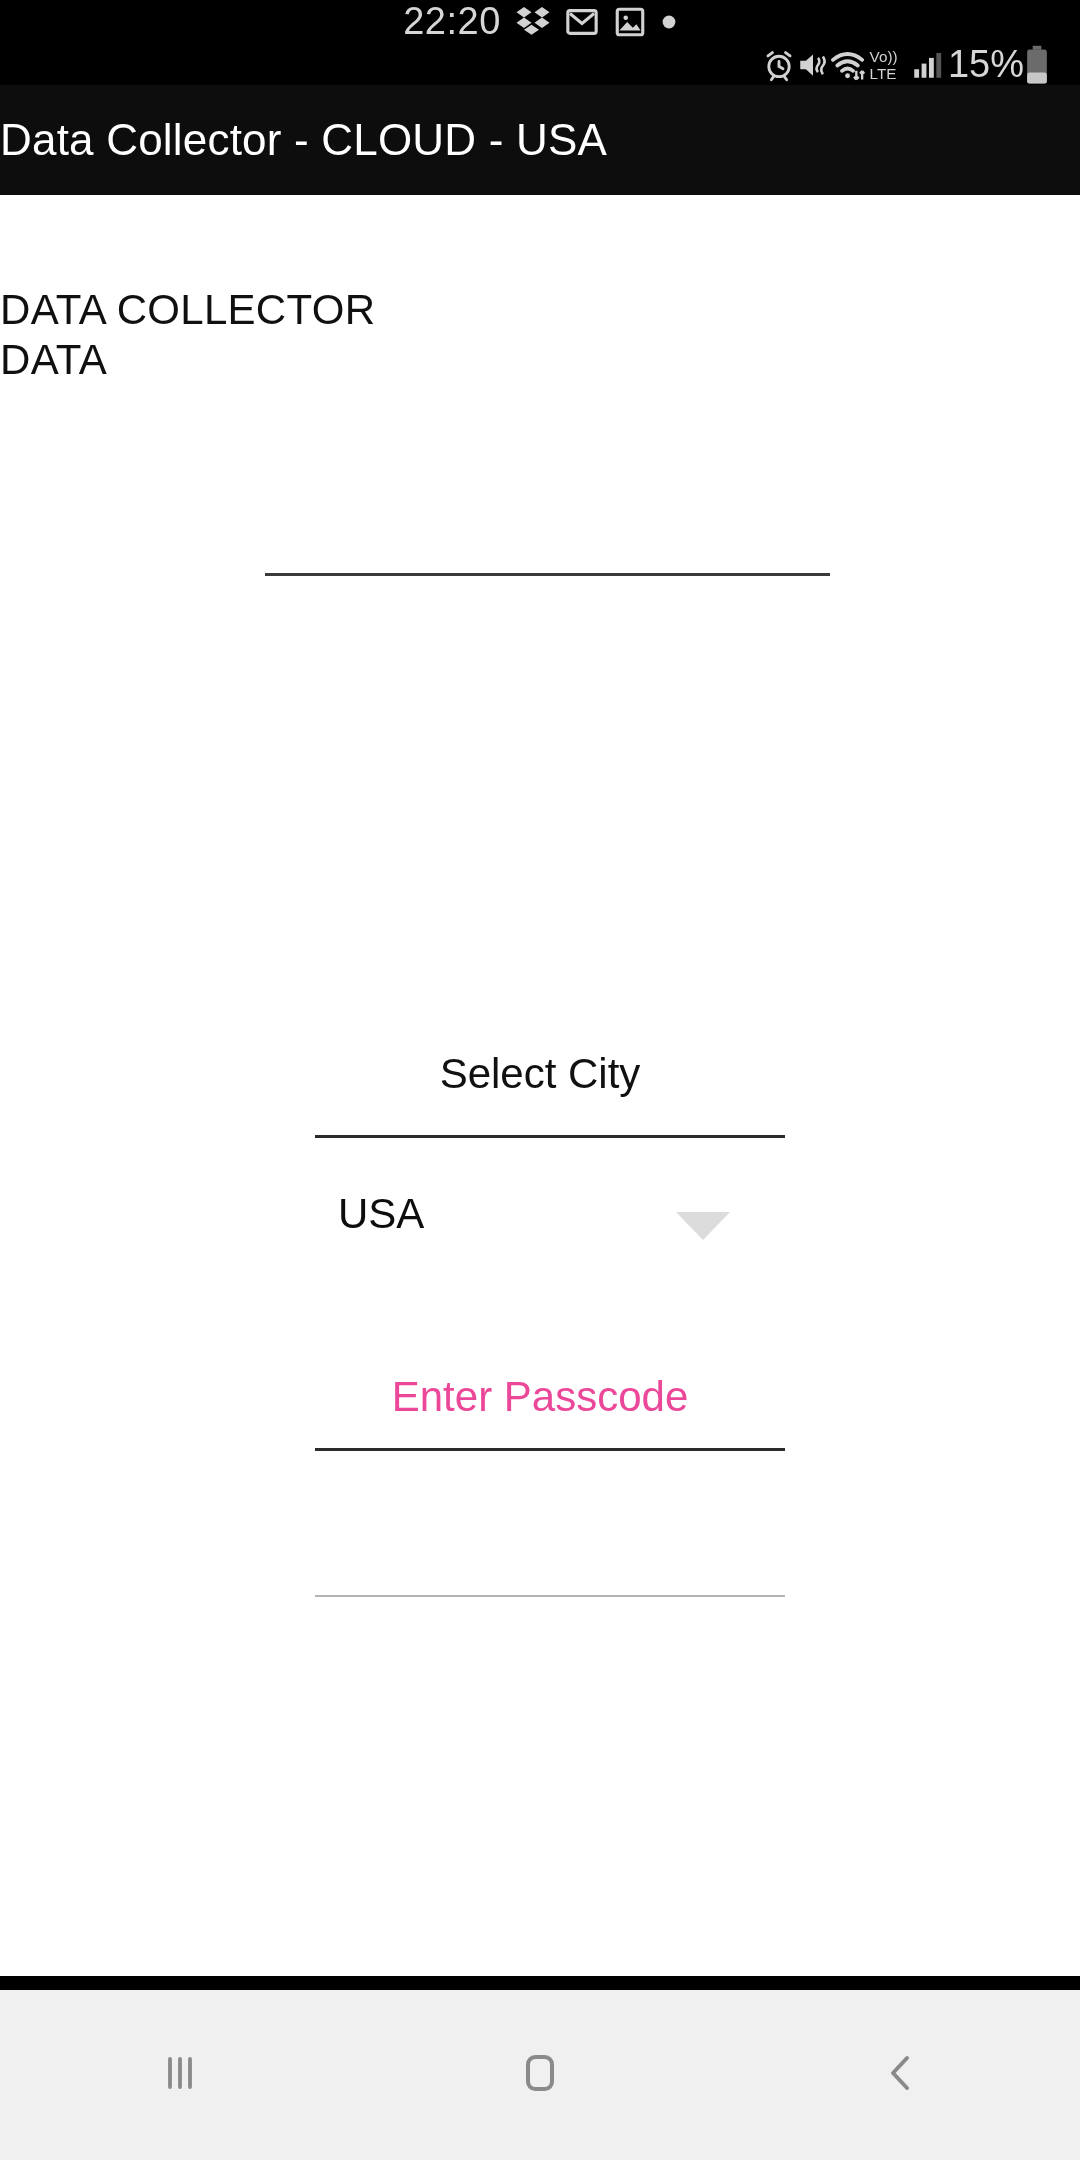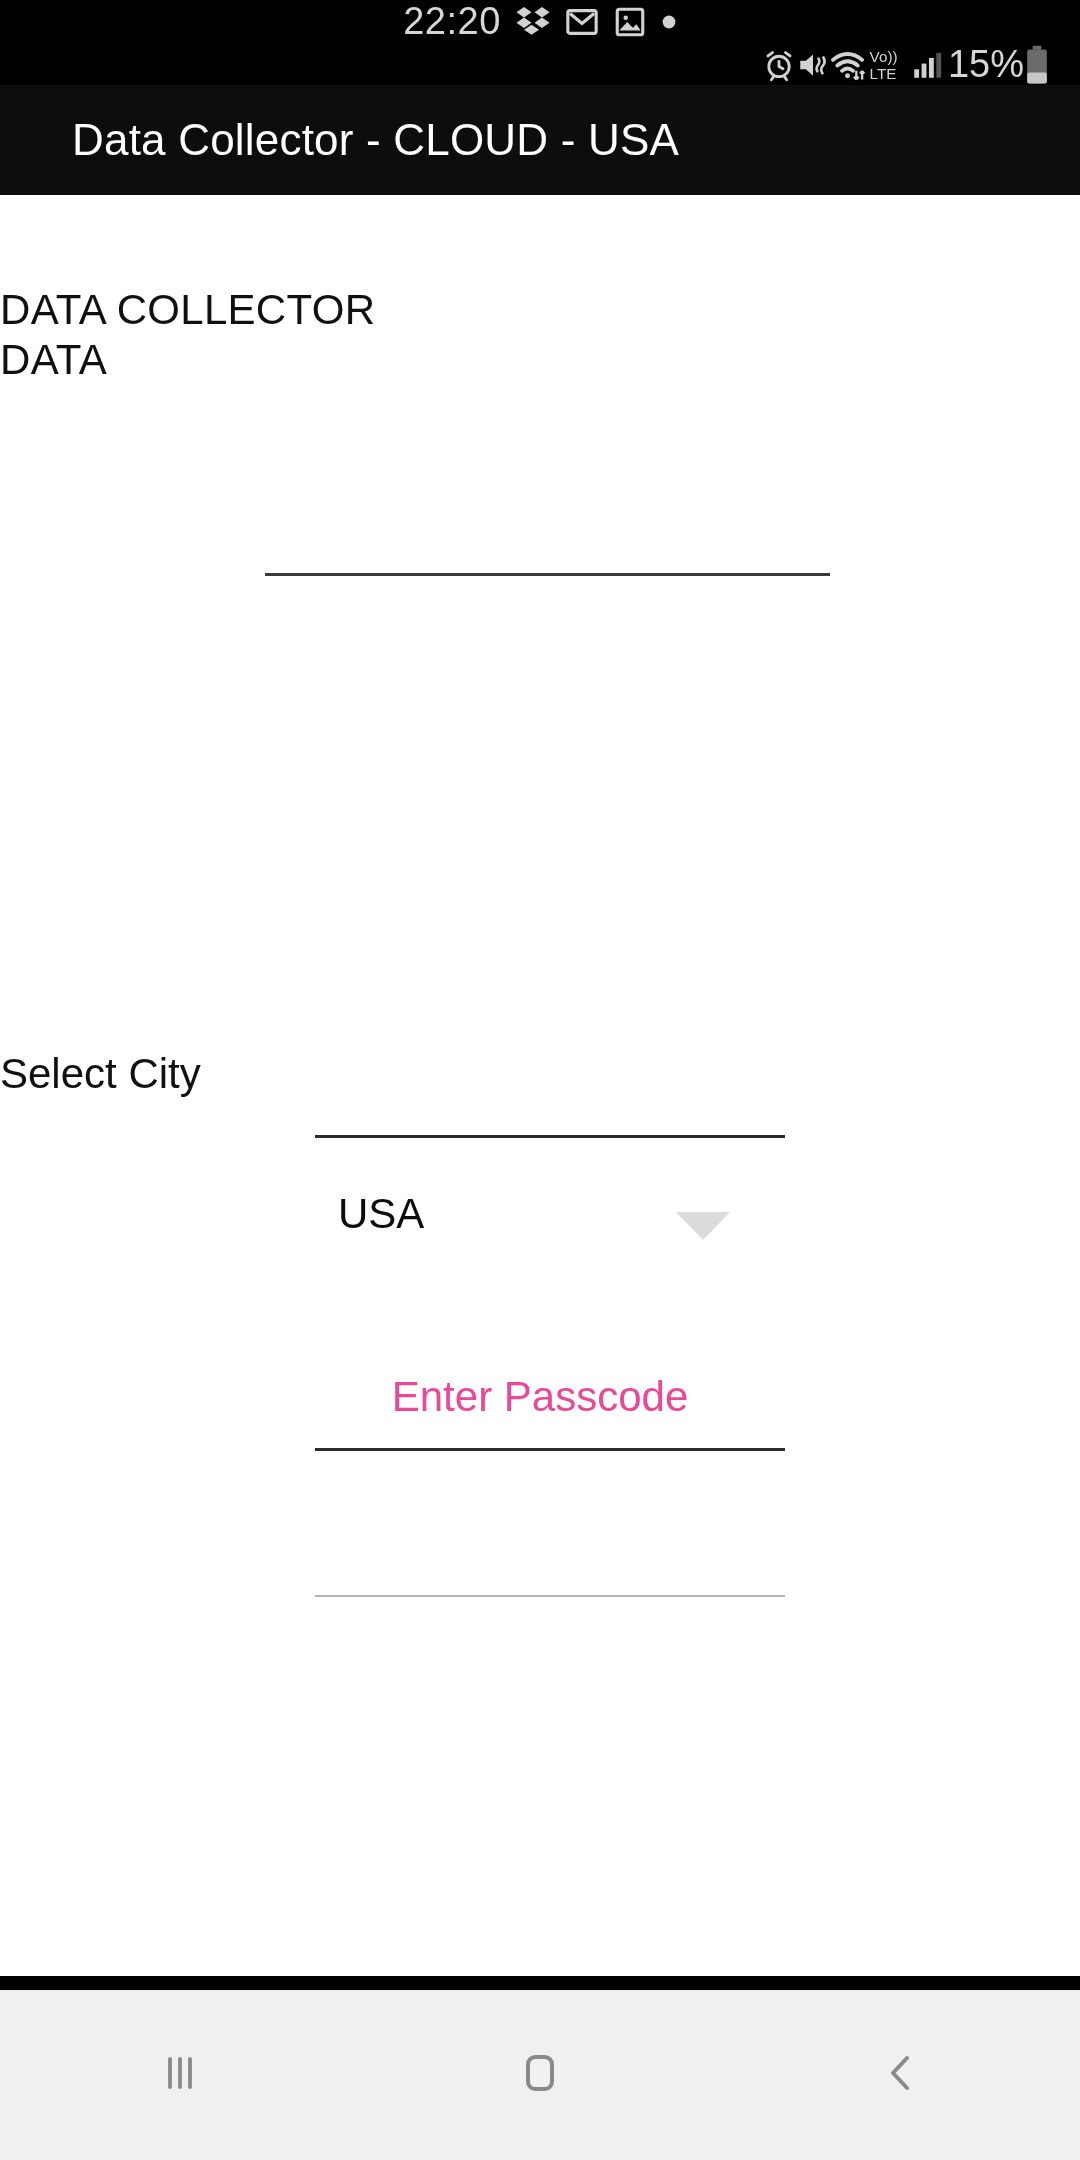--- a/index.html
+++ b/index.html
@@ -30,21 +30,21 @@
   .sb-gap { width:140px; }
 
   
   .app-bar {
     position:absolute; top:85px; left:0; width:1080px; height:110px;
     background:#0d0d0d;
     display:flex; align-items:center;
   }
   .app-bar-title {
     color:#ffffff; font-size:44px; font-weight:400;
-    padding-left:72px; letter-spacing:0.2px; white-space:nowrap;
+    letter-spacing:0.2px; white-space:nowrap;
   }
 
   
   .content {
     position:absolute; top:195px; left:0; width:1080px; height:1785px;
     background:#ffffff;
   }
 
   .header-block {
     position:absolute; top:90px; left:0; width:1080px;
@@ -54,21 +54,21 @@
     font-size:42px; color:#101010; line-height:50px; letter-spacing:0.3px;
   }
   .header-rule {
     position:absolute; top:378px; left:265px; width:565px; height:3px;
     background:#3a3a3a;
   }
 
   
   .field-label-city {
     position:absolute; top:855px; left:0; width:1080px;
-    text-align:left; font-size:42px; color:#111111;
+    text-align:center; font-size:42px; color:#111111;
   }
   .rule-city {
     position:absolute; top:940px; left:315px; width:470px; height:3px;
     background:#2b2b2b;
   }
 
   .spinner-row {
     position:absolute; top:995px; left:315px; width:470px; height:70px;
   }
   .spinner-value {

